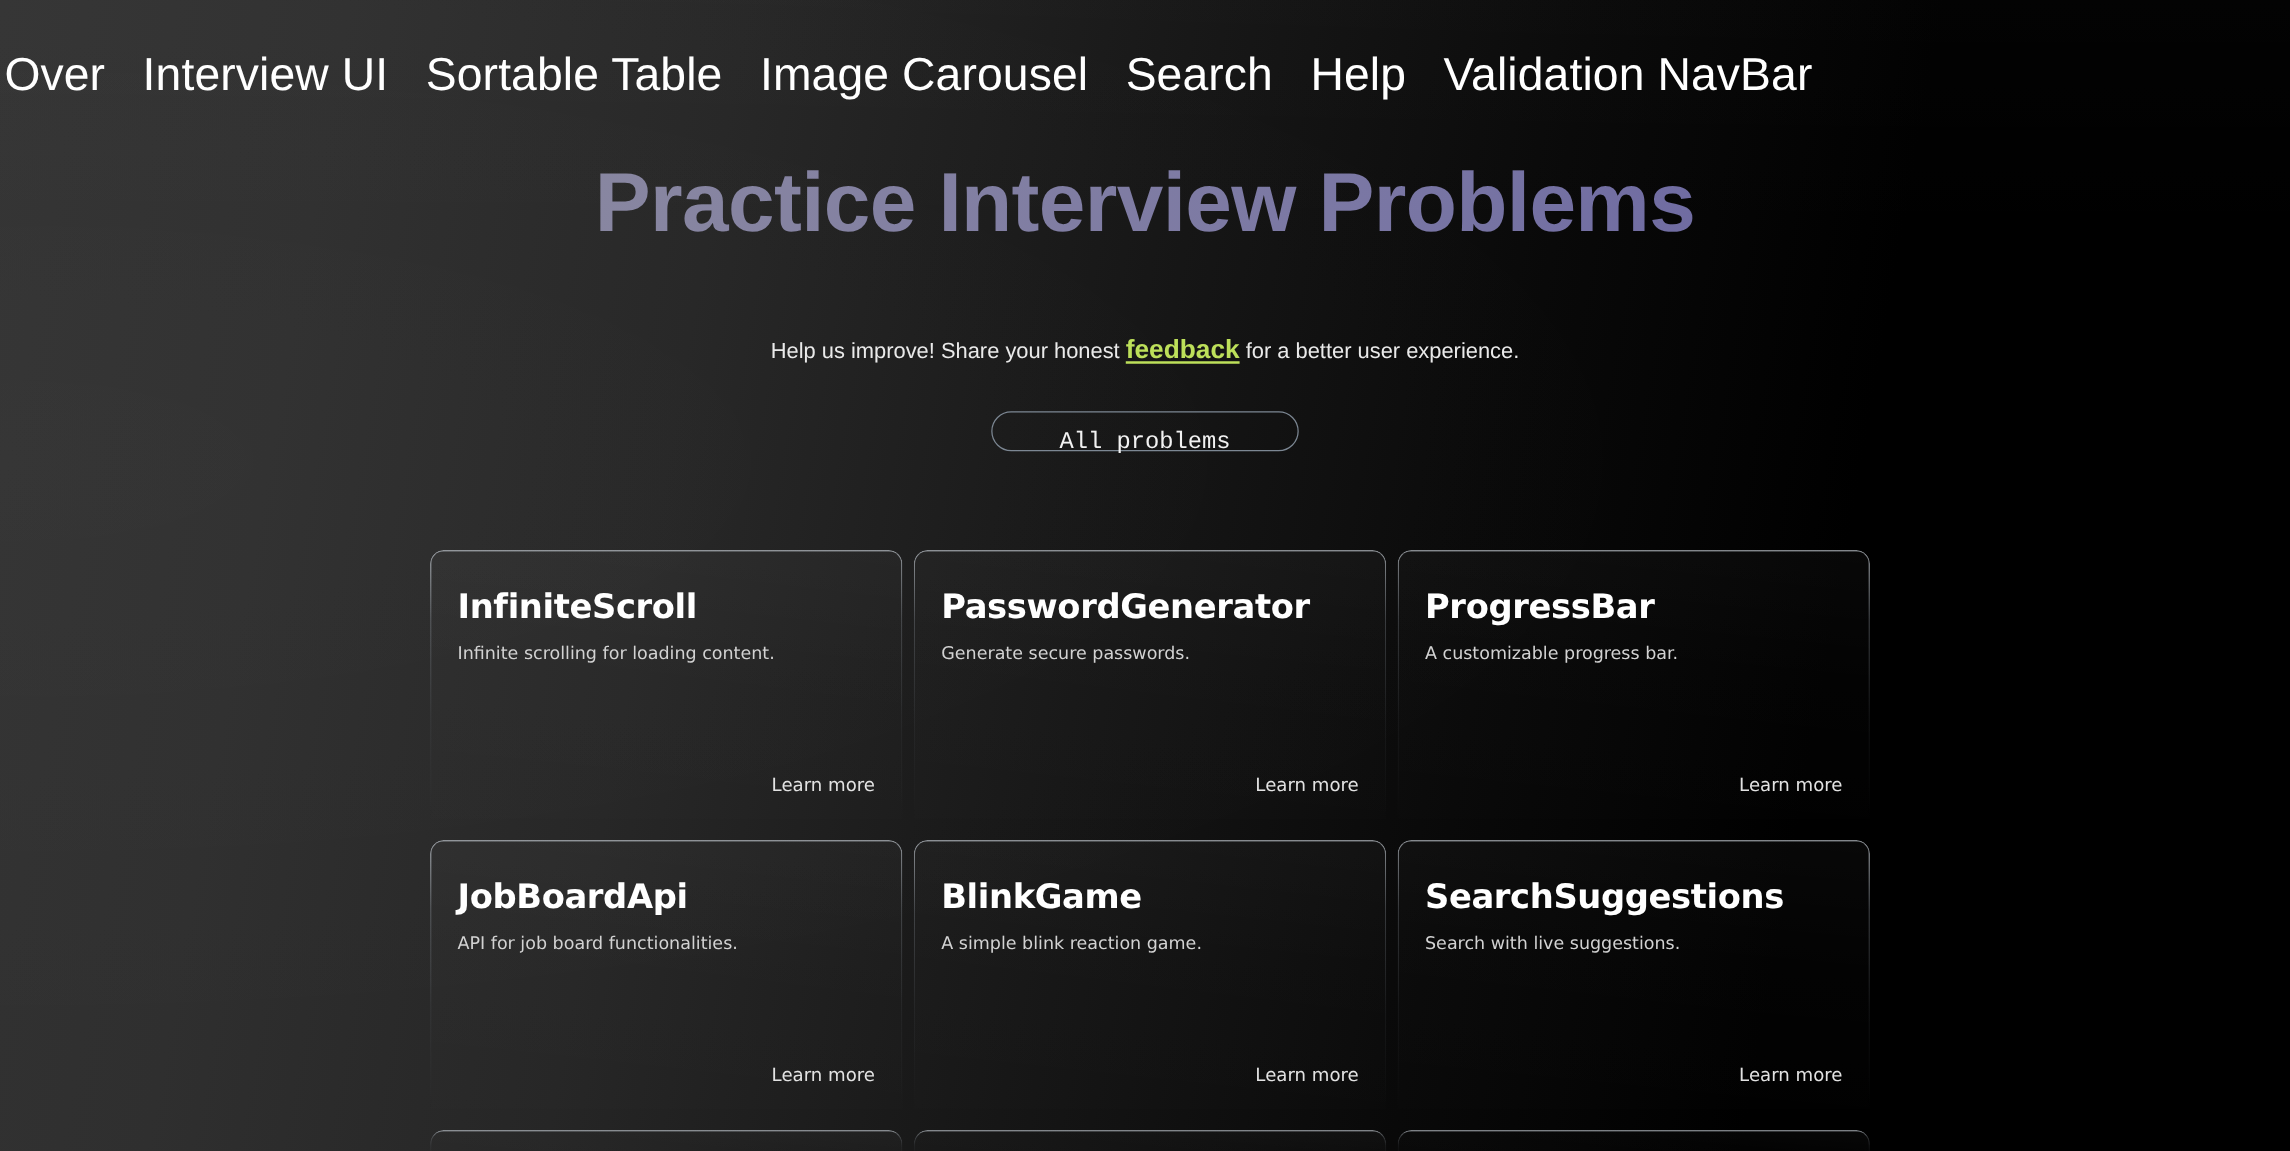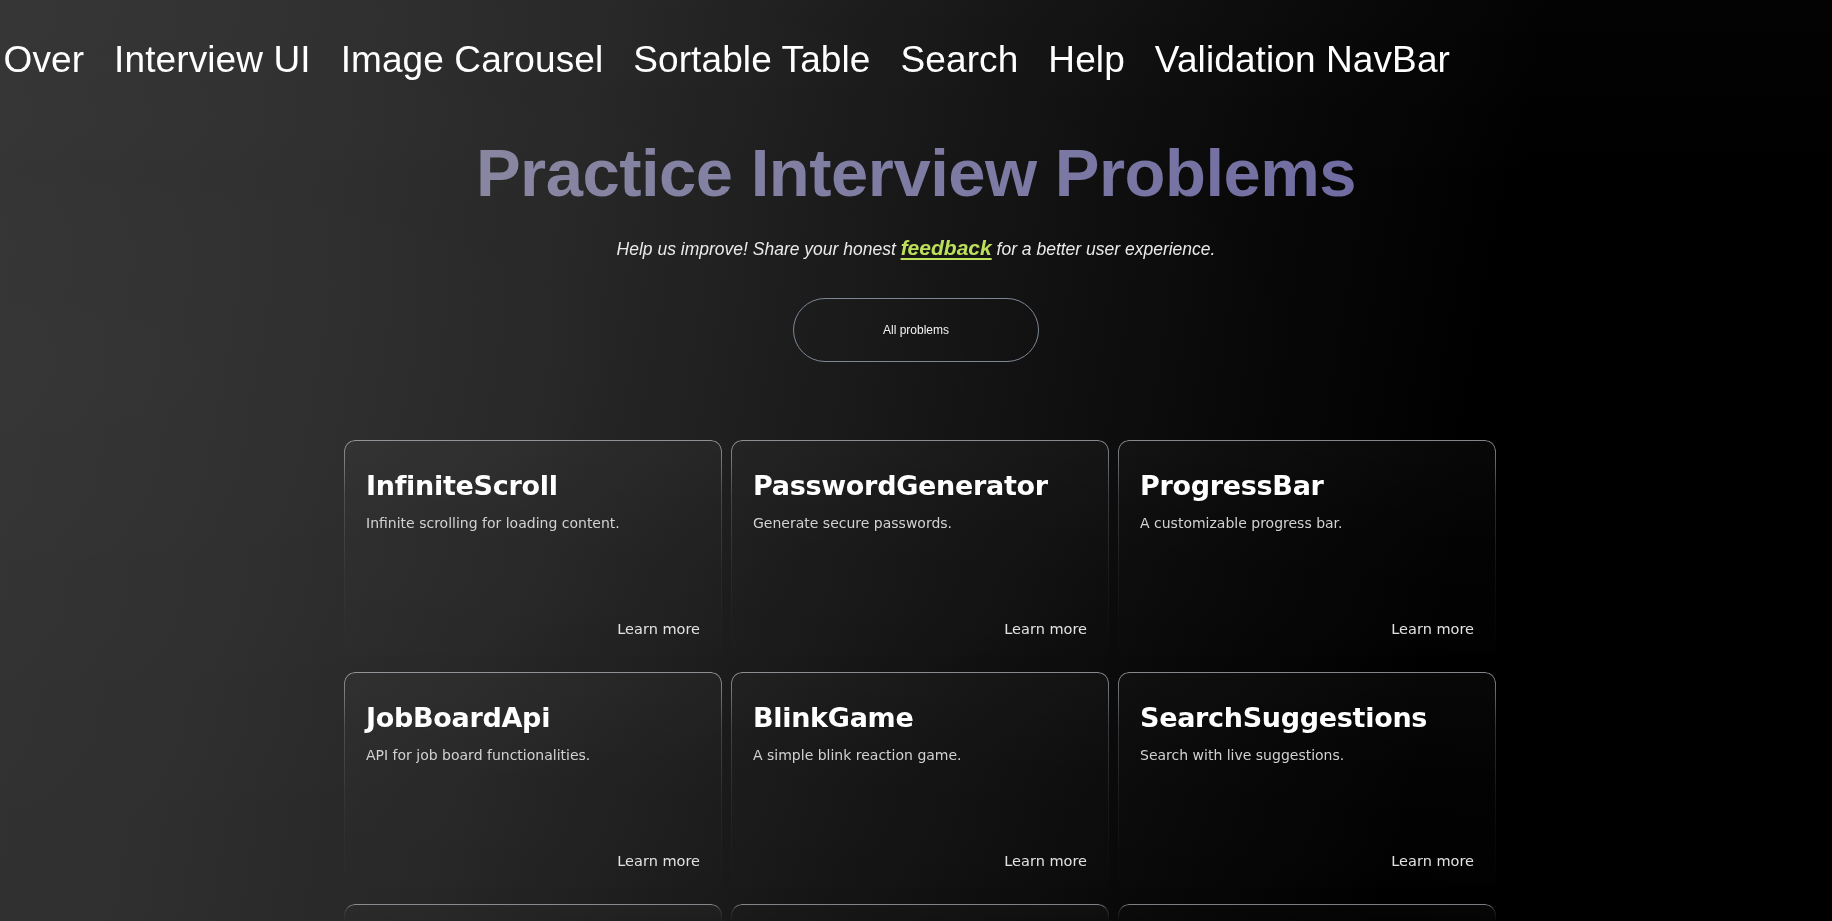--- a/index.html
+++ b/index.html
@@ -65,64 +65,63 @@
     line-height: 1;
     color: #ffffff;
     padding: 0 15px;
     letter-spacing: 0.1px;
     cursor: pointer;
   }
 
   
   #hero {
     position: absolute;
-    top: 122px; left: 0;
+    top: 112px; left: 0;
     width: 1832px;
     text-align: center;
     z-index: 4;
   }
   #page-title {
     font-size: 67px;
     font-weight: bold;
     line-height: 1;
     letter-spacing: -0.5px;
     padding-top: 17px;
     background-image: linear-gradient(95deg, #8d8d9e 0%, #8785a1 30%, #7b78a4 58%, #6a66a0 82%, #5f5b99 100%);
     -webkit-background-clip: text;
     background-clip: text;
     color: transparent;
     -webkit-text-fill-color: transparent;
   }
   #feedback-line {
-    margin-top: 31px;
+    margin-top: 73px;
     font-size: 17.5px;
     color: #eaeaea;
     line-height: 1;
-    font-style: italic;
   }
   #feedback-link {
     color: #bde05a;
     font-weight: bold;
     font-size: 21px;
     text-decoration: underline;
     text-underline-offset: 3px;
     cursor: pointer;
   }
   #all-problems-button {
     display: inline-block;
     margin-top: 39px;
     width: 246px;
-    height: 64px;
+    height: 32px;
     line-height: 46px;
     border: 1px solid #7c8793;
     border-radius: 40px;
     background: transparent;
     color: #f2f2f2;
-    font-size: 12px;
-    font-family: Liberation Sans, sans-serif;
+    font-size: 19px;
+    font-family: Liberation Mono, monospace;
     cursor: pointer;
   }
 
   
   #problem-grid {
     position: absolute;
     top: 440px;
     left: 344px;
     width: 1152px;
     display: grid;
@@ -192,22 +191,22 @@
 </style>
 </head>
 <body>
 
 <div id="page">
 
   <nav id="navbar">
     <ul class="nav-list">
       <li class="nav-item">Pop Over</li>
       <li class="nav-item">Interview UI</li>
+      <li class="nav-item">Sortable Table</li>
       <li class="nav-item">Image Carousel</li>
-      <li class="nav-item">Sortable Table</li>
       <li class="nav-item">Search</li>
       <li class="nav-item">Help</li>
       <li class="nav-item">Validation NavBar</li>
     </ul>
   </nav>
 
   <header id="hero">
     <h1 id="page-title">Practice Interview Problems</h1>
 
     <p id="feedback-line">

